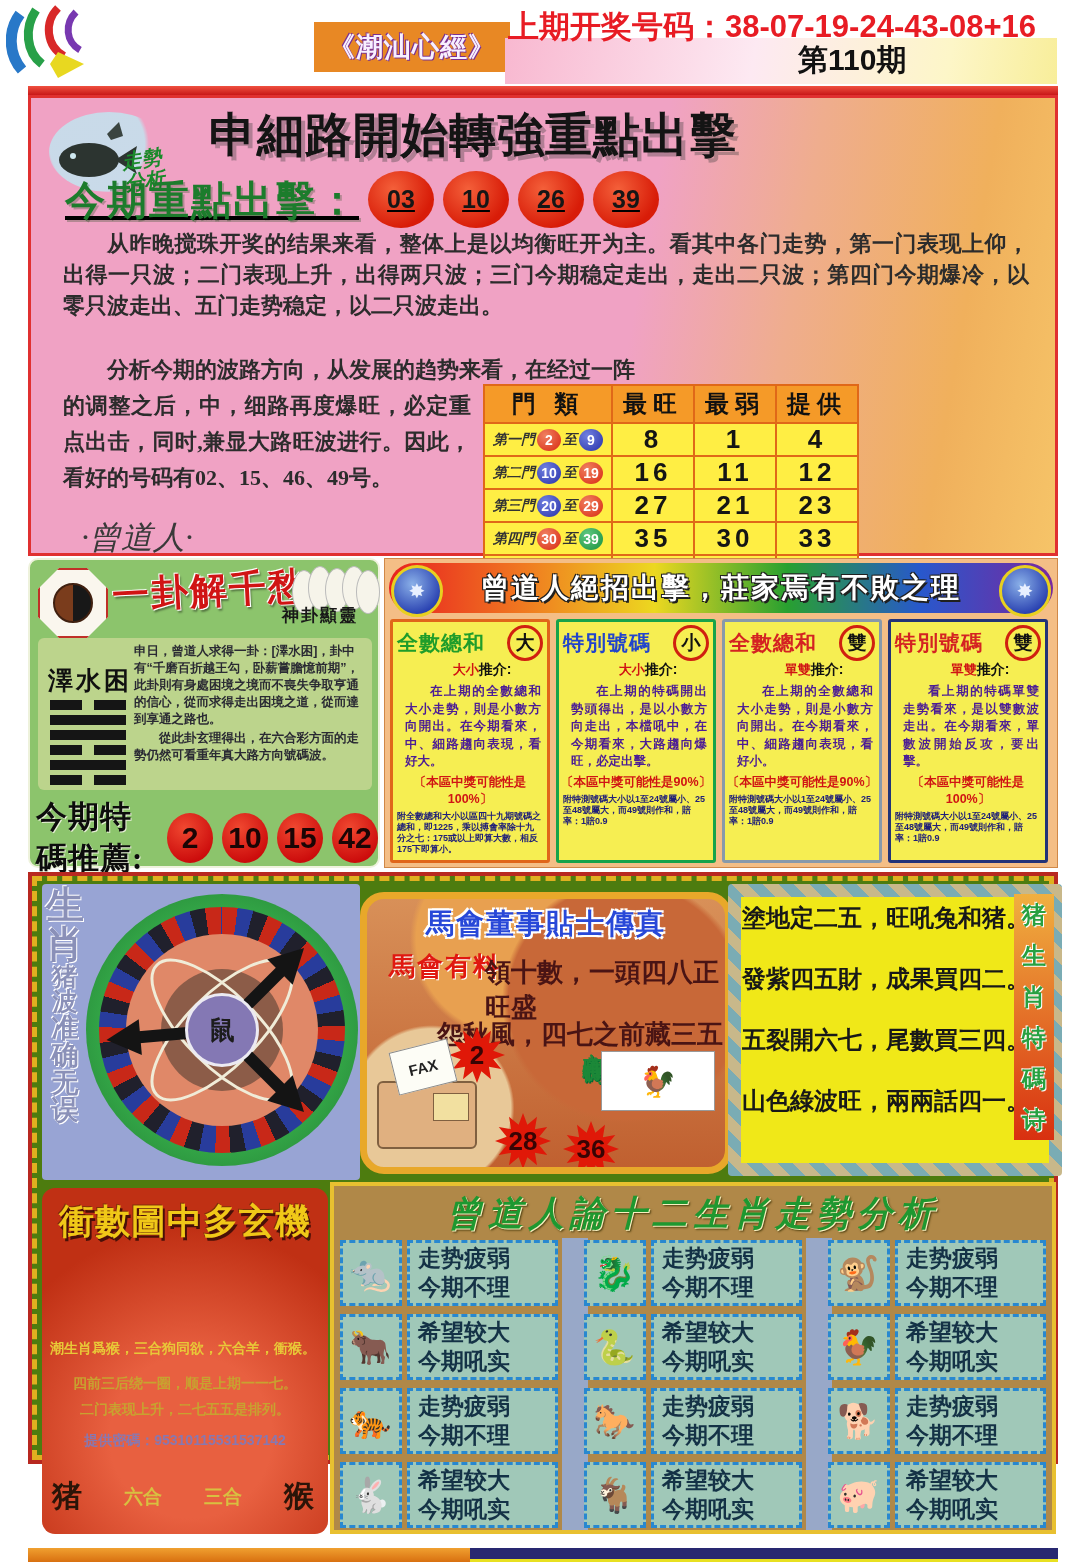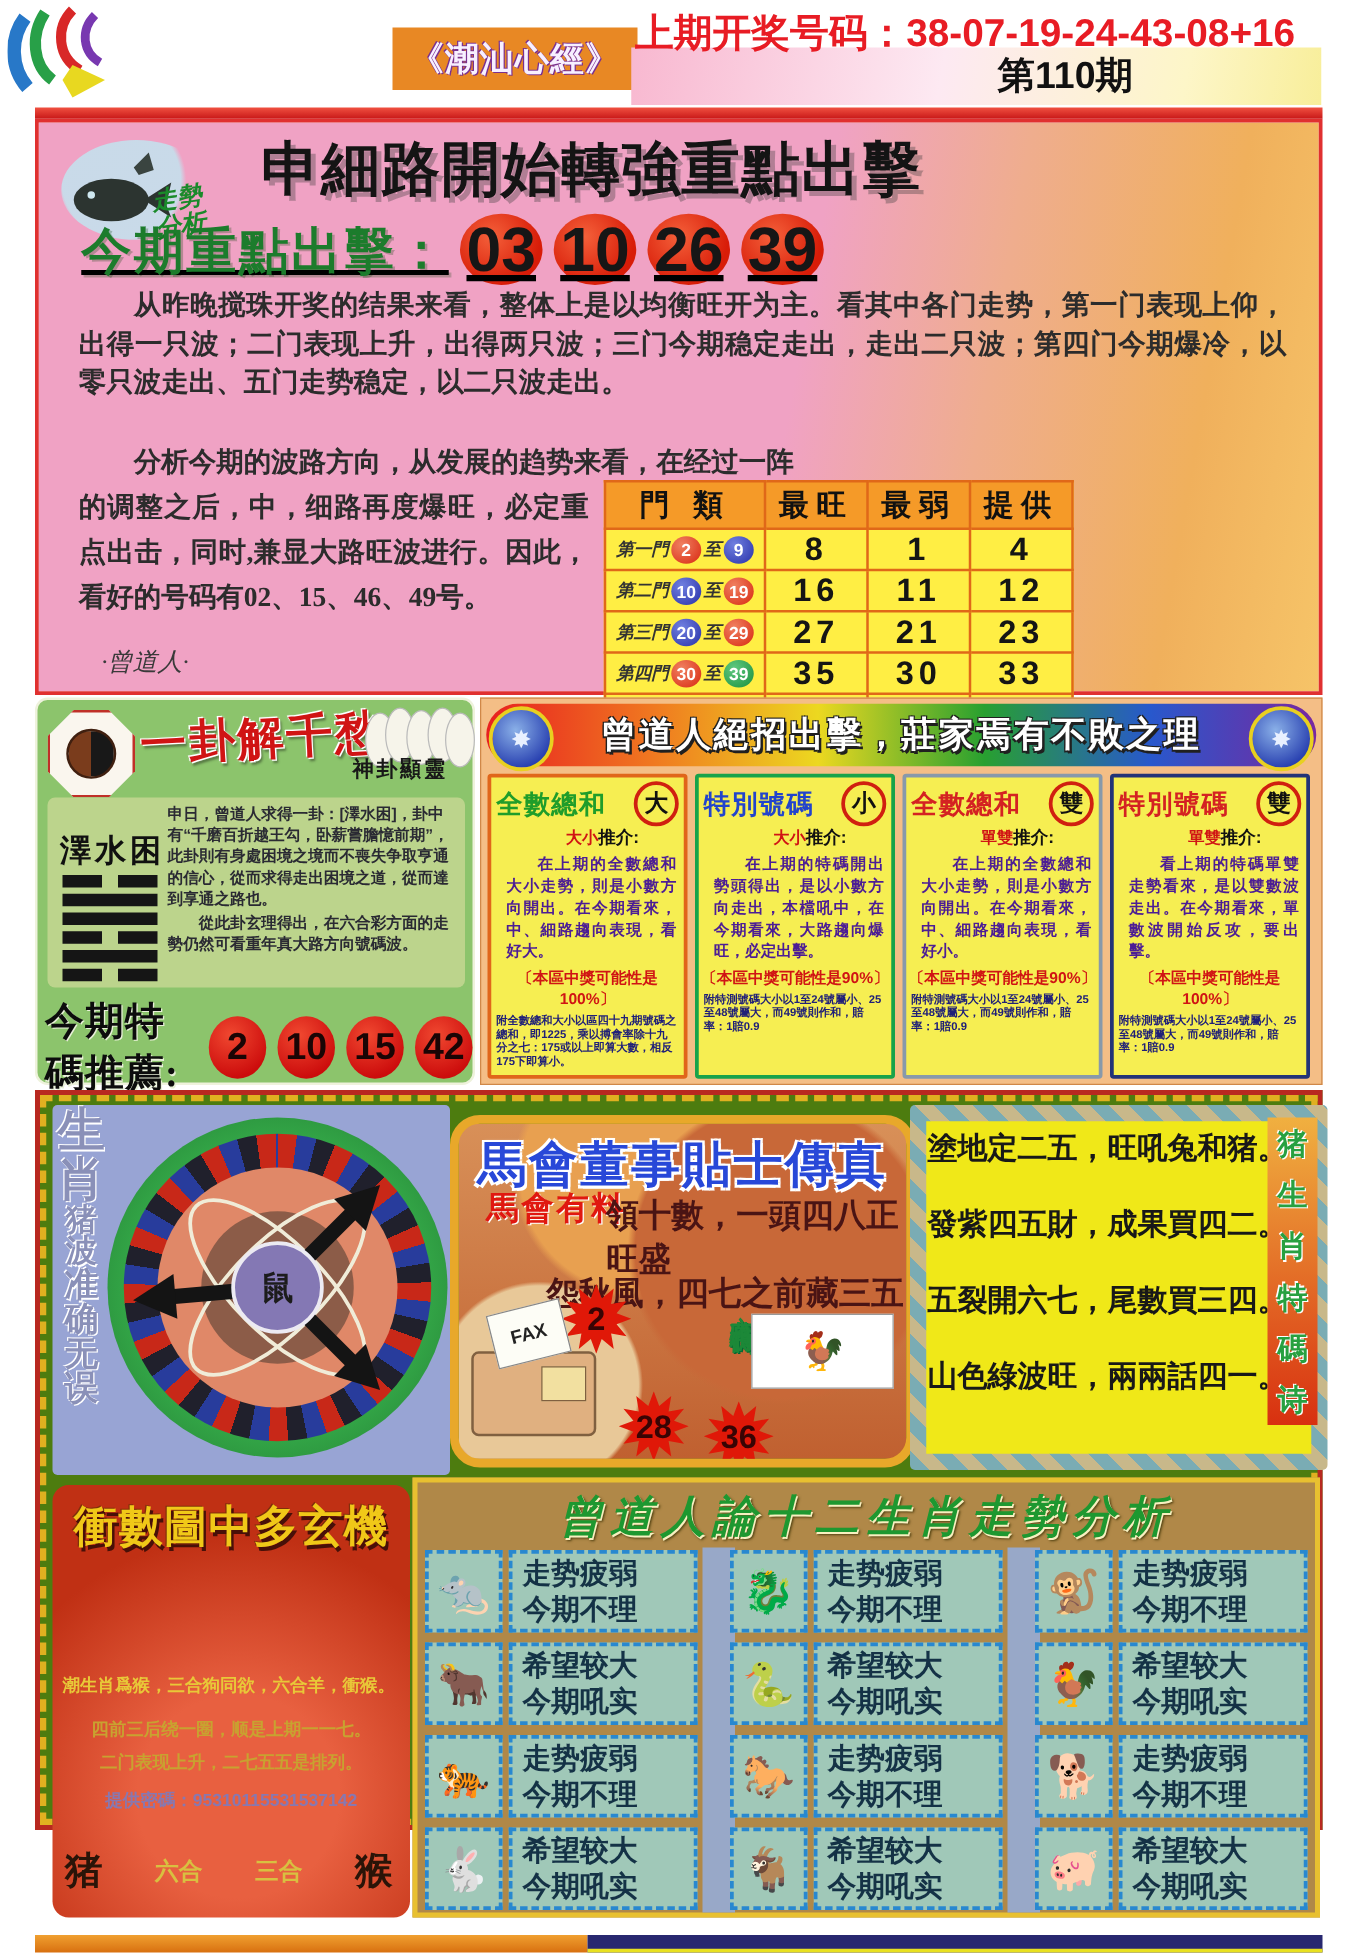--- a/index.html
+++ b/index.html
@@ -33,26 +33,26 @@
     font-style:italic;line-height:22px;transform:rotate(-8deg);}
   .main-title{left:178px;top:6px;width:840px;font-size:47px;font-weight:bold;color:#141414;
     letter-spacing:1px;font-family:"Liberation Serif",serif;text-shadow:4px 4px 0 rgba(60,60,60,.35);
     white-space:nowrap;}
   .focus-row{left:34px;top:68px;height:62px;display:flex;align-items:flex-end;text-decoration:underline;}
   .focus-label{font-size:40px;font-weight:bold;color:#1c7c2c;letter-spacing:2px;
     font-family:"Liberation Serif",serif;text-shadow:2px 2px 0 rgba(0,60,0,.25);}
   .focus-num{width:66px;height:57px;border-radius:50%;margin-left:9px;
     background:radial-gradient(circle at 38% 32%,#f4603a,#d81c08 70%);
     display:flex;align-items:center;justify-content:center;
-    font-size:50px;font-weight:bold;color:#161616;}
+    font-size:25px;font-weight:bold;color:#161616;}
   .para{font-family:"Liberation Serif",serif;font-weight:bold;color:#2c2c2c;}
   .para1{left:32px;top:130px;width:966px;font-size:22px;line-height:31px;text-indent:2em;text-align:justify;}
   .para2a{left:32px;top:256px;width:966px;font-size:22px;line-height:31px;text-indent:2em;}
   .para2b{left:32px;top:290px;width:408px;font-size:22px;line-height:36px;text-align:justify;}
-  .signature{left:50px;top:418px;font-size:20px;font-style:italic;color:#3a3a3a;
+  .signature{left:50px;top:418px;font-size:32px;font-style:italic;color:#3a3a3a;
     font-family:"Liberation Serif",serif;}
   .gate-table{left:452px;top:286px;border-collapse:collapse;background:#ffee44;}
   .gate-table th{background:#f59a28;border:2px solid #e06818;font-size:24px;font-weight:bold;
     color:#111;padding:2px 10px;letter-spacing:6px;}
   .gate-table td{border:2px solid #e06818;text-align:center;font-size:26px;font-weight:bold;
     color:#151515;padding:0 8px;letter-spacing:4px;height:28px;}
   .gate-cell{font-size:14px;font-style:italic;letter-spacing:0;white-space:nowrap;
     display:flex;align-items:center;gap:2px;font-weight:bold;color:#333;}
   .numcirc{display:inline-flex;width:24px;height:22px;border-radius:50%;align-items:center;
     justify-content:center;font-size:14px;font-style:normal;letter-spacing:0;color:#fff;}
@@ -131,21 +131,21 @@
     box-sizing:border-box;display:flex;align-items:center;justify-content:center;
     font-size:26px;color:#1c1c1c;font-weight:bold;}
   .wsvg{position:absolute;inset:0;}
   
   .faxpanel{left:328px;top:16px;width:372px;height:282px;border:7px solid #e8a82a;border-radius:24px;
     box-sizing:border-box;overflow:hidden;
     background:radial-gradient(circle at 18% 78%,#e8c898 0 22%,transparent 23%),
                radial-gradient(circle at 72% 38%,#c86838 0 38%,transparent 40%),
                radial-gradient(circle at 40% 15%,#e8a050 0 30%,transparent 32%),
                linear-gradient(#d89058,#c06030);}
-  .fax-title{position:absolute;left:0;top:6px;width:100%;text-align:center;font-size:39px;font-weight:bold;
+  .fax-title{position:absolute;left:0;top:6px;width:100%;text-align:center;font-size:28px;font-weight:bold;
     color:#2848d8;letter-spacing:2px;
     text-shadow:0 0 3px #fff,2px 2px 0 #fff,-2px -2px 0 #fff,2px -2px 0 #fff,-2px 2px 0 #fff;}
   .fax-tag{position:absolute;left:22px;top:50px;font-size:26px;font-weight:bold;color:#e01810;
     letter-spacing:2px;text-shadow:1px 1px 0 #fff;}
   .fax-line1{position:absolute;left:118px;top:56px;font-size:26px;font-weight:bold;color:#4a1414;
     font-family:"Liberation Serif",serif;}
   .fax-line2{position:absolute;left:70px;top:118px;font-size:26px;font-weight:bold;color:#4a1414;
     font-family:"Liberation Serif",serif;}
   .star12{position:absolute;width:56px;height:56px;background:#e01808;
     clip-path:polygon(100% 50%,79% 57.8%,93.3% 75%,71.2% 71.2%,75% 93.3%,57.8% 79%,50% 100%,42.2% 79%,25% 93.3%,28.8% 71.2%,6.7% 75%,21% 57.8%,0 50%,21% 42.2%,6.7% 25%,28.8% 28.8%,25% 6.7%,42.2% 21%,50% 0,57.8% 21%,75% 6.7%,71.2% 28.8%,93.3% 25%,79% 42.2%);

